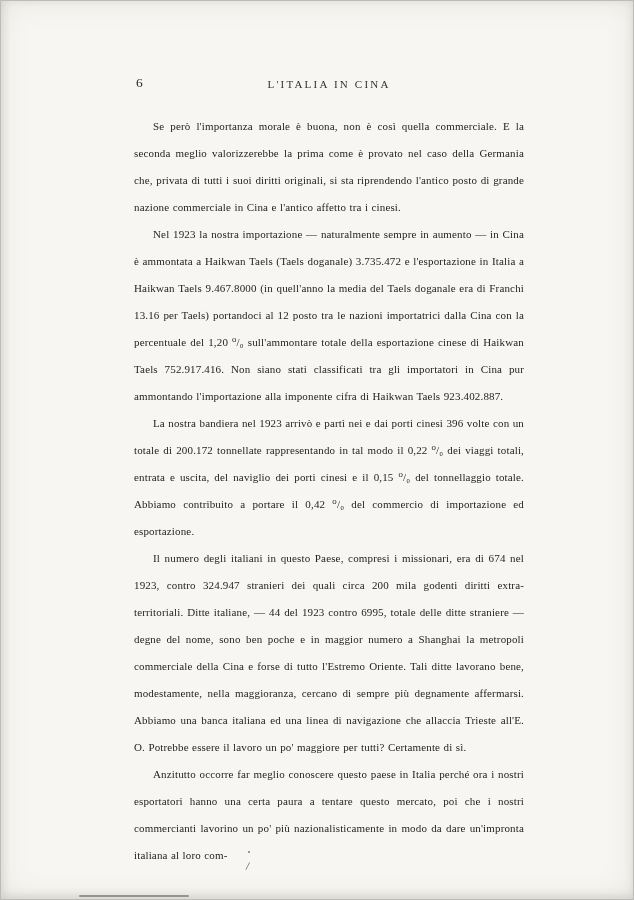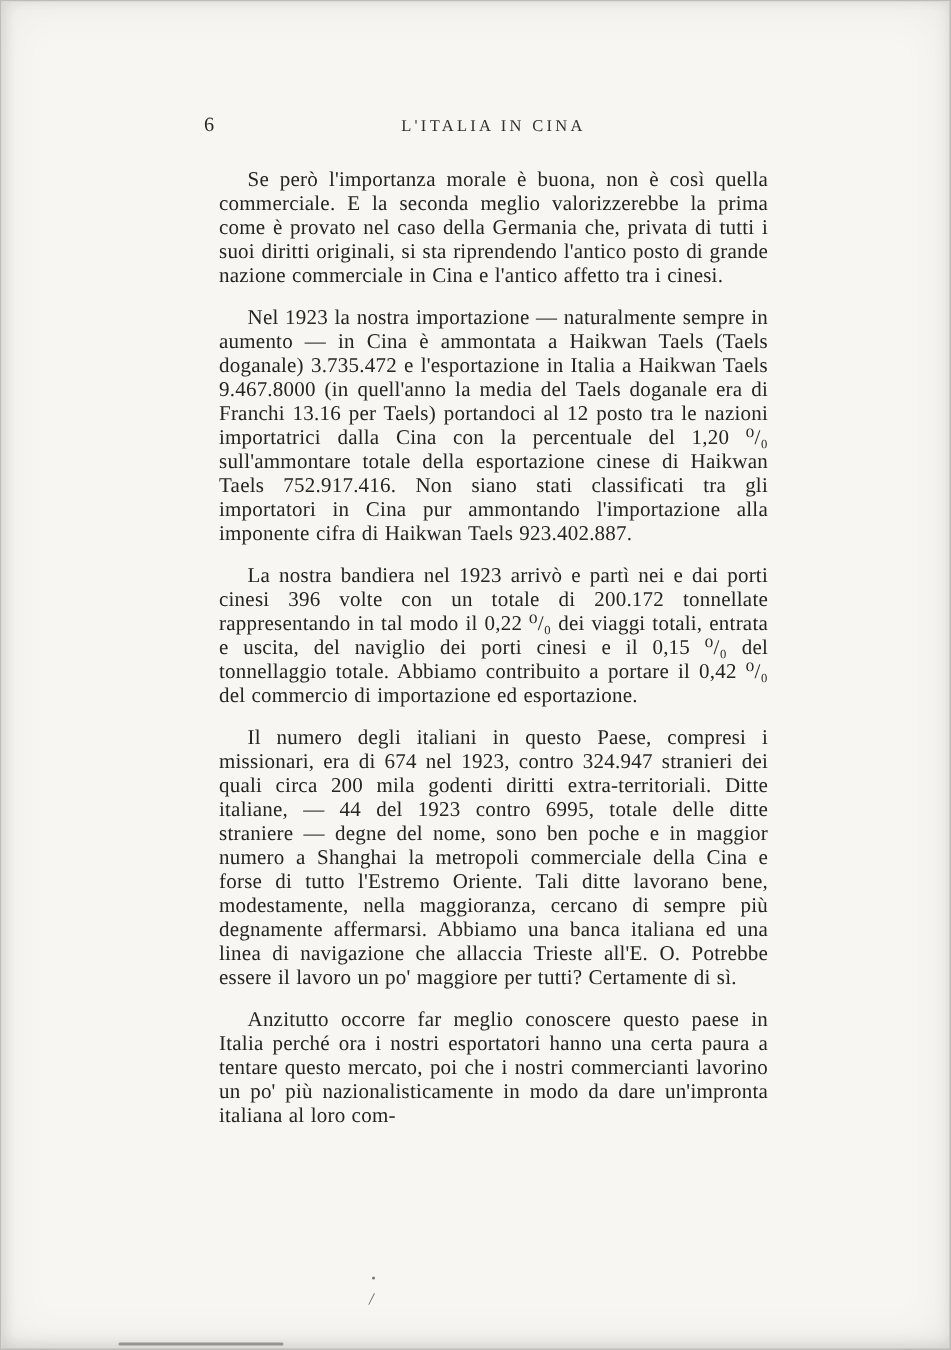--- a/index.html
+++ b/index.html
@@ -44,25 +44,25 @@
   .running-title {
     display: block;
     text-align: center;
     font-size: 11px;
     letter-spacing: 2.2px;
     color: #343230;
     padding-top: 3px;
     white-space: nowrap;
   }
   .para {
-    margin: 12px;
+    margin: 0;
     text-align: justify;
     text-indent: 19px;
-    font-size: 14px;
-    line-height: 16px;
+    font-size: 11px;
+    line-height: 27px;
     letter-spacing: 0.15px;
     word-spacing: 0.5px;
     color: #262420;
   }
   .artifact-slash {
     position: absolute;
     left: 245px;
     top: 858px;
     font-size: 12px;
     color: #6a665f;

